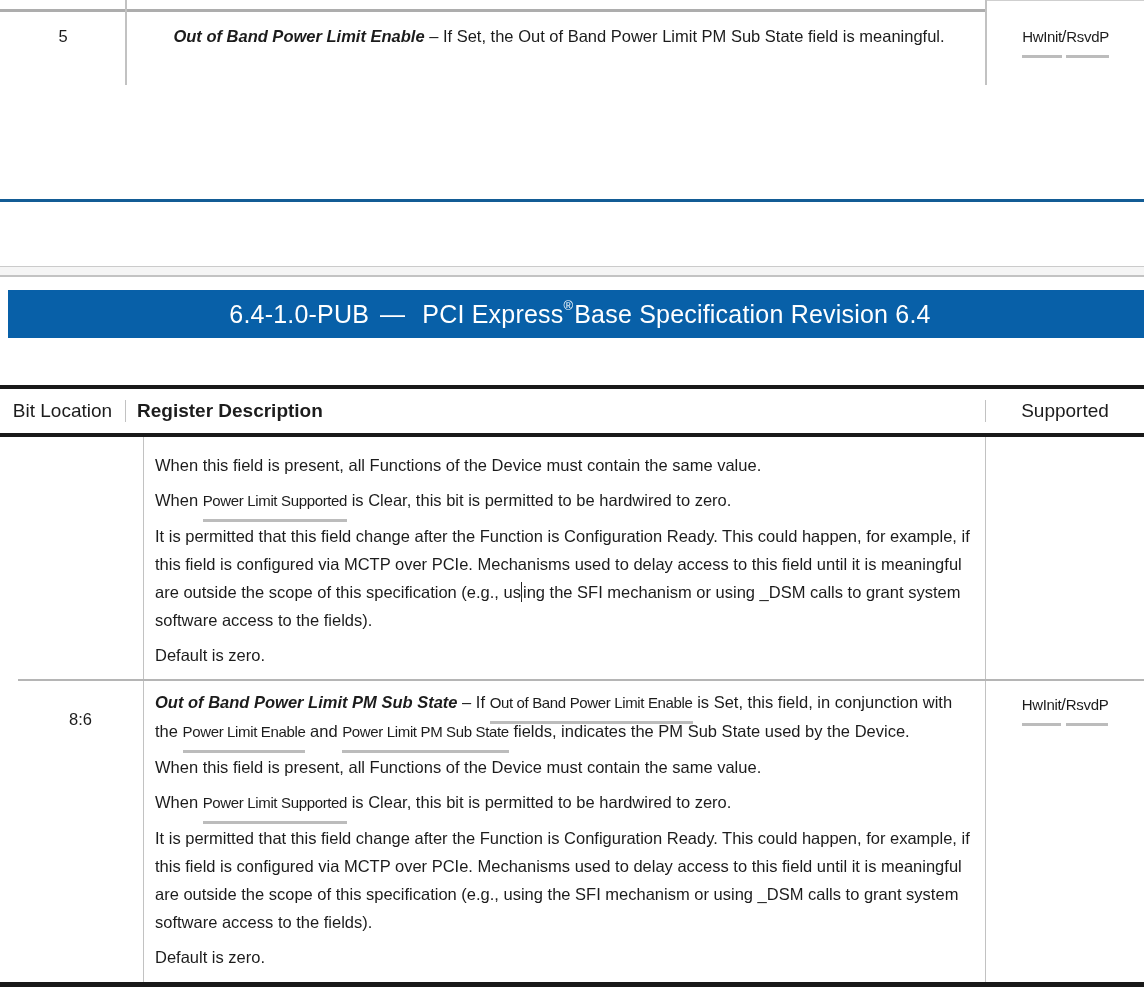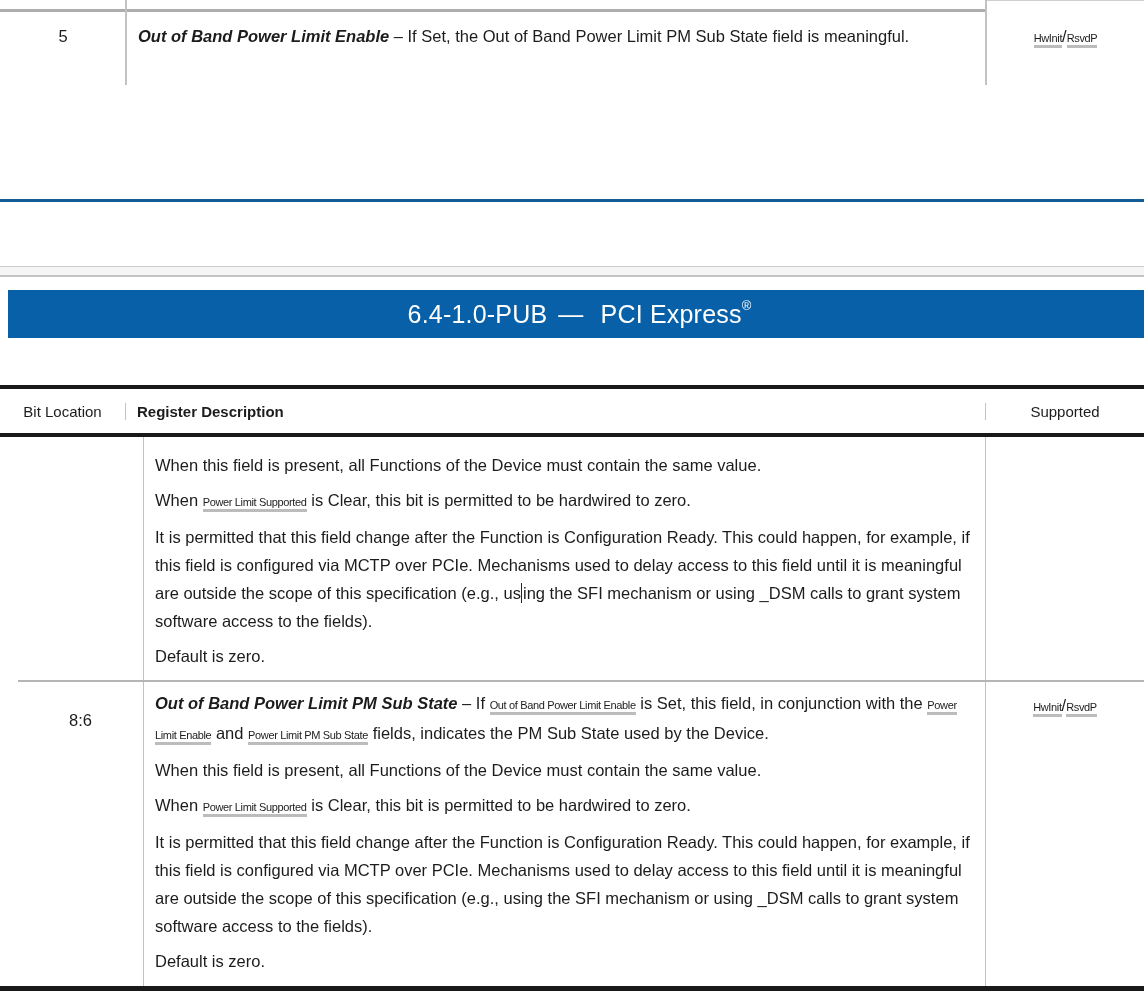--- a/index.html
+++ b/index.html
@@ -10,21 +10,21 @@
     font-size: 16.5px;
   }
 
   
   .top-fragment { position: absolute; top: 0; left: 0; width: 1144px; height: 200px; }
   .frag-sep-main   { position: absolute; top: 9px; left: 0; width: 986px; height: 3px; background: #adadad; }
   .frag-sep-right  { position: absolute; top: 0; left: 986px; width: 158px; height: 1.4px; background: #cfcfcf; }
   .frag-vline-1    { position: absolute; top: 0; left: 125px; width: 1.6px; height: 85px; background: #c2c2c2; }
   .frag-vline-2    { position: absolute; top: 0; left: 985px; width: 1.6px; height: 85px; background: #c2c2c2; }
   .frag-bit  { position: absolute; top: 22px; left: 0; width: 126px; text-align: center; line-height: 28px; }
-  .frag-desc { position: absolute; top: 22px; left: 138px; width: 842px; line-height: 28px; }
+  .frag-desc { position: absolute; top: 22px; left: 138px; width: 842px; line-height: 28px; text-align: center; }
   .frag-attr { position: absolute; top: 22px; left: 987px; width: 157px; text-align: center; line-height: 28px; }
 
   
   .footer-rule { position: absolute; top: 199px; left: 0; width: 1144px; height: 2.6px; background: #135c95; }
   .page-gap {
     position: absolute; top: 266px; left: 0; width: 1144px; height: 8px;
     background: #f5f5f5; border-top: 1.3px solid #cbcbcb; border-bottom: 2.2px solid #c3c3c3;
   }
   .banner {
     position: absolute; top: 290px; left: 8px; width: 1144px; height: 48px;
@@ -33,42 +33,42 @@
     font-size: 25px; letter-spacing: 0.2px;
   }
   .banner .sep { margin: 0 17px 0 11px; }
   .banner .reg { font-size: 13px; position: relative; top: -9px; margin-right: 1px; }
 
   
   .doc-table { position: absolute; top: 385px; left: 0; width: 1144px; border-bottom: 5px solid #191919; }
   .t-header {
     display: flex; align-items: center; height: 44px;
     border-top: 4.5px solid #191919; border-bottom: 4.5px solid #191919;
-    font-size: 15px;
+    font-size: 19px;
   }
   .t-row { display: flex; align-items: stretch; margin-left: 18px; }
   .row-86 { border-top: 2.5px solid #b5b5b5; }
   .c1 { width: 126px; flex: none; text-align: center; border-right: 1.6px solid #c2c2c2; box-sizing: border-box; }
   .c2 { flex: 1; padding: 0 12px 0 11px; border-right: 1.6px solid #c2c2c2; box-sizing: border-box; }
   .c3 { width: 158px; flex: none; text-align: center; box-sizing: border-box; }
   .t-header .c1, .t-header .c3 { border-right-color: #c2c2c2; }
   .t-header .c2 { text-align: left; font-weight: bold; }
   .t-header .c1 { border-right: 1.6px solid #c2c2c2; }
 
   .t-row .c2 p { margin: 0 0 7px 0; line-height: 28px; }
   .row-cont .c2 { padding-top: 14px; padding-bottom: 3px; }
   .row-86  .c2 { padding-top: 7px; padding-bottom: 4px; }
   .row-86  .c1 { padding-top: 24px; line-height: 28px; }
   .row-86  .c3 { padding-top: 9px; line-height: 28px; }
 
   
   .run-term { font-weight: bold; font-style: italic; }
   .run-link {
-    font-size: 11px; letter-spacing: -0.35px;
-    border-bottom: 3px solid #bcbcbc; padding-bottom: 1px; text-align: right;
+    font-size: 15px; letter-spacing: -0.35px;
+    border-bottom: 3px solid #bcbcbc; padding-bottom: 10px; text-align: right;
   }
   .run-caret {
     display: inline-block; width: 0; height: 20px;
     border-left: 1.6px solid #222; margin: 0 0.5px -4px 0.5px;
   }
 </style>
 </head>
 <body>
 
 <div class="top-fragment">
@@ -82,20 +82,21 @@
 </div>
 
 <div class="footer-rule"></div>
 <div class="page-gap"></div>
 
 <div class="banner">
   <span>6.4-1.0-PUB</span>
   <span class="sep">—</span>
   <span>PCI Express</span>
   <span class="reg">®</span>
+  <span>Base Specification Revision 6.4</span>
 </div>
 
 <div class="doc-table">
 
   <div class="t-header">
     <div class="c1">Bit Location</div>
     <div class="c2">Register Description</div>
     <div class="c3">Supported</div>
   </div>
 

